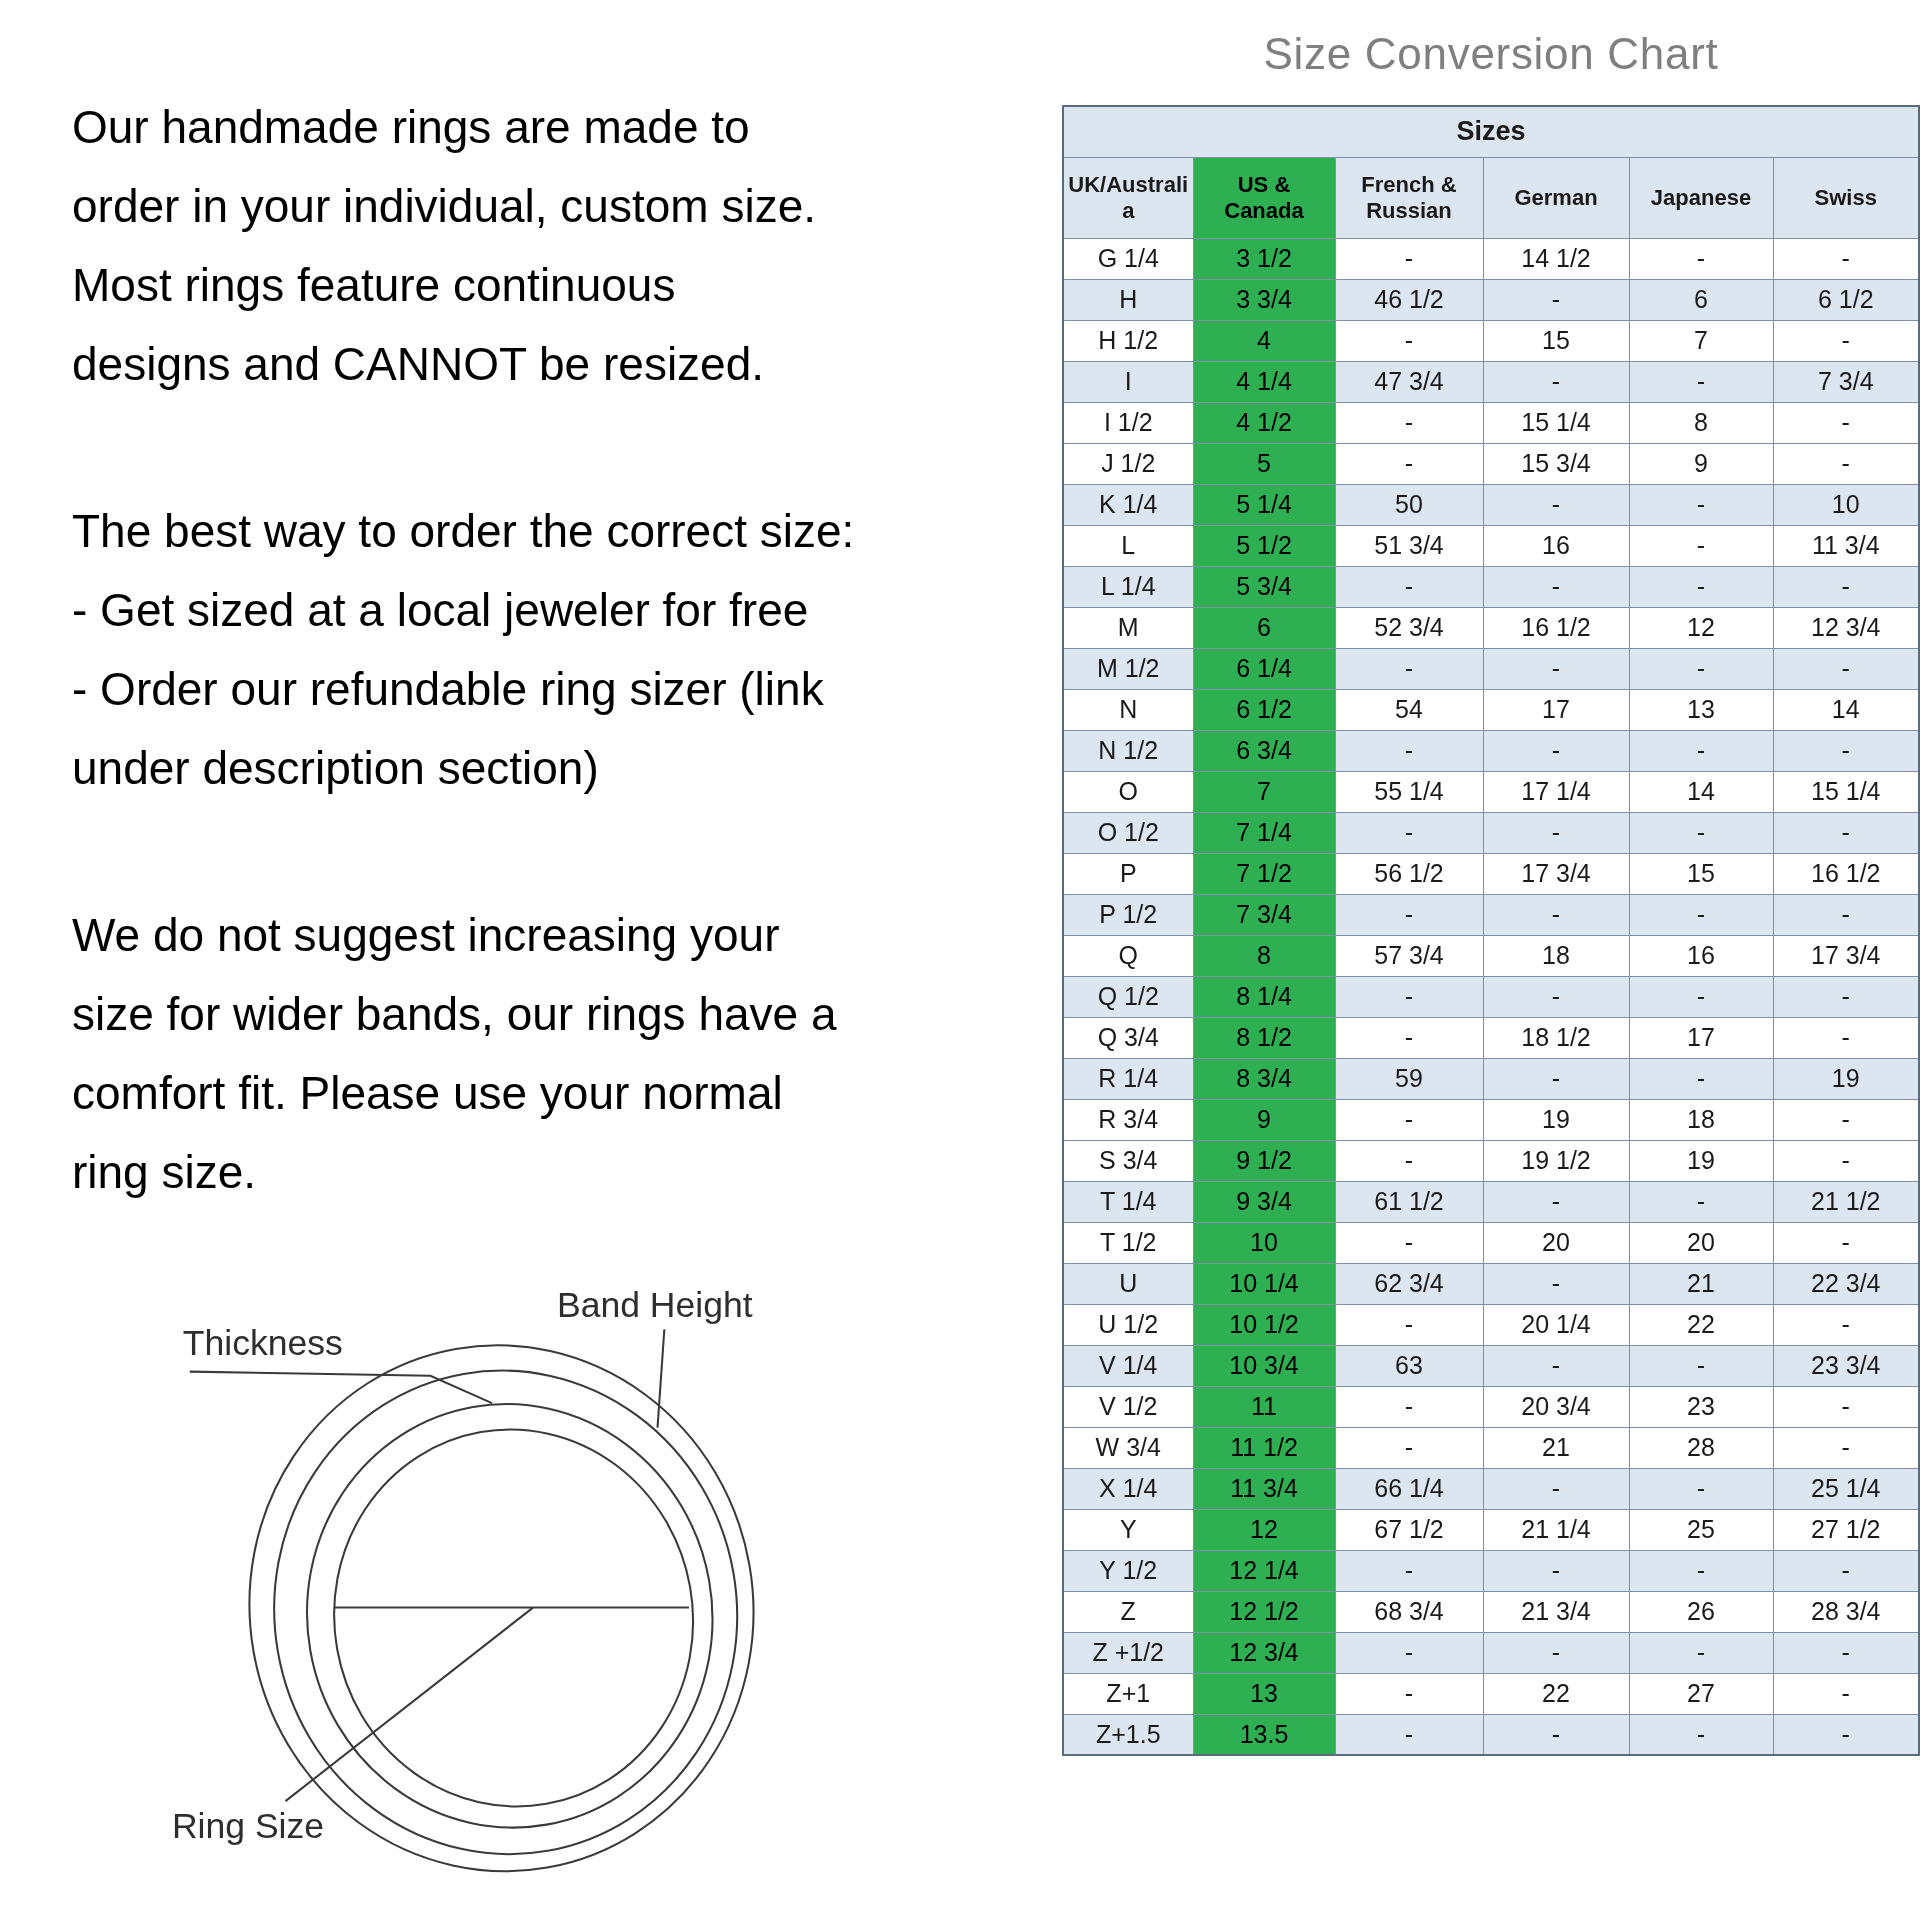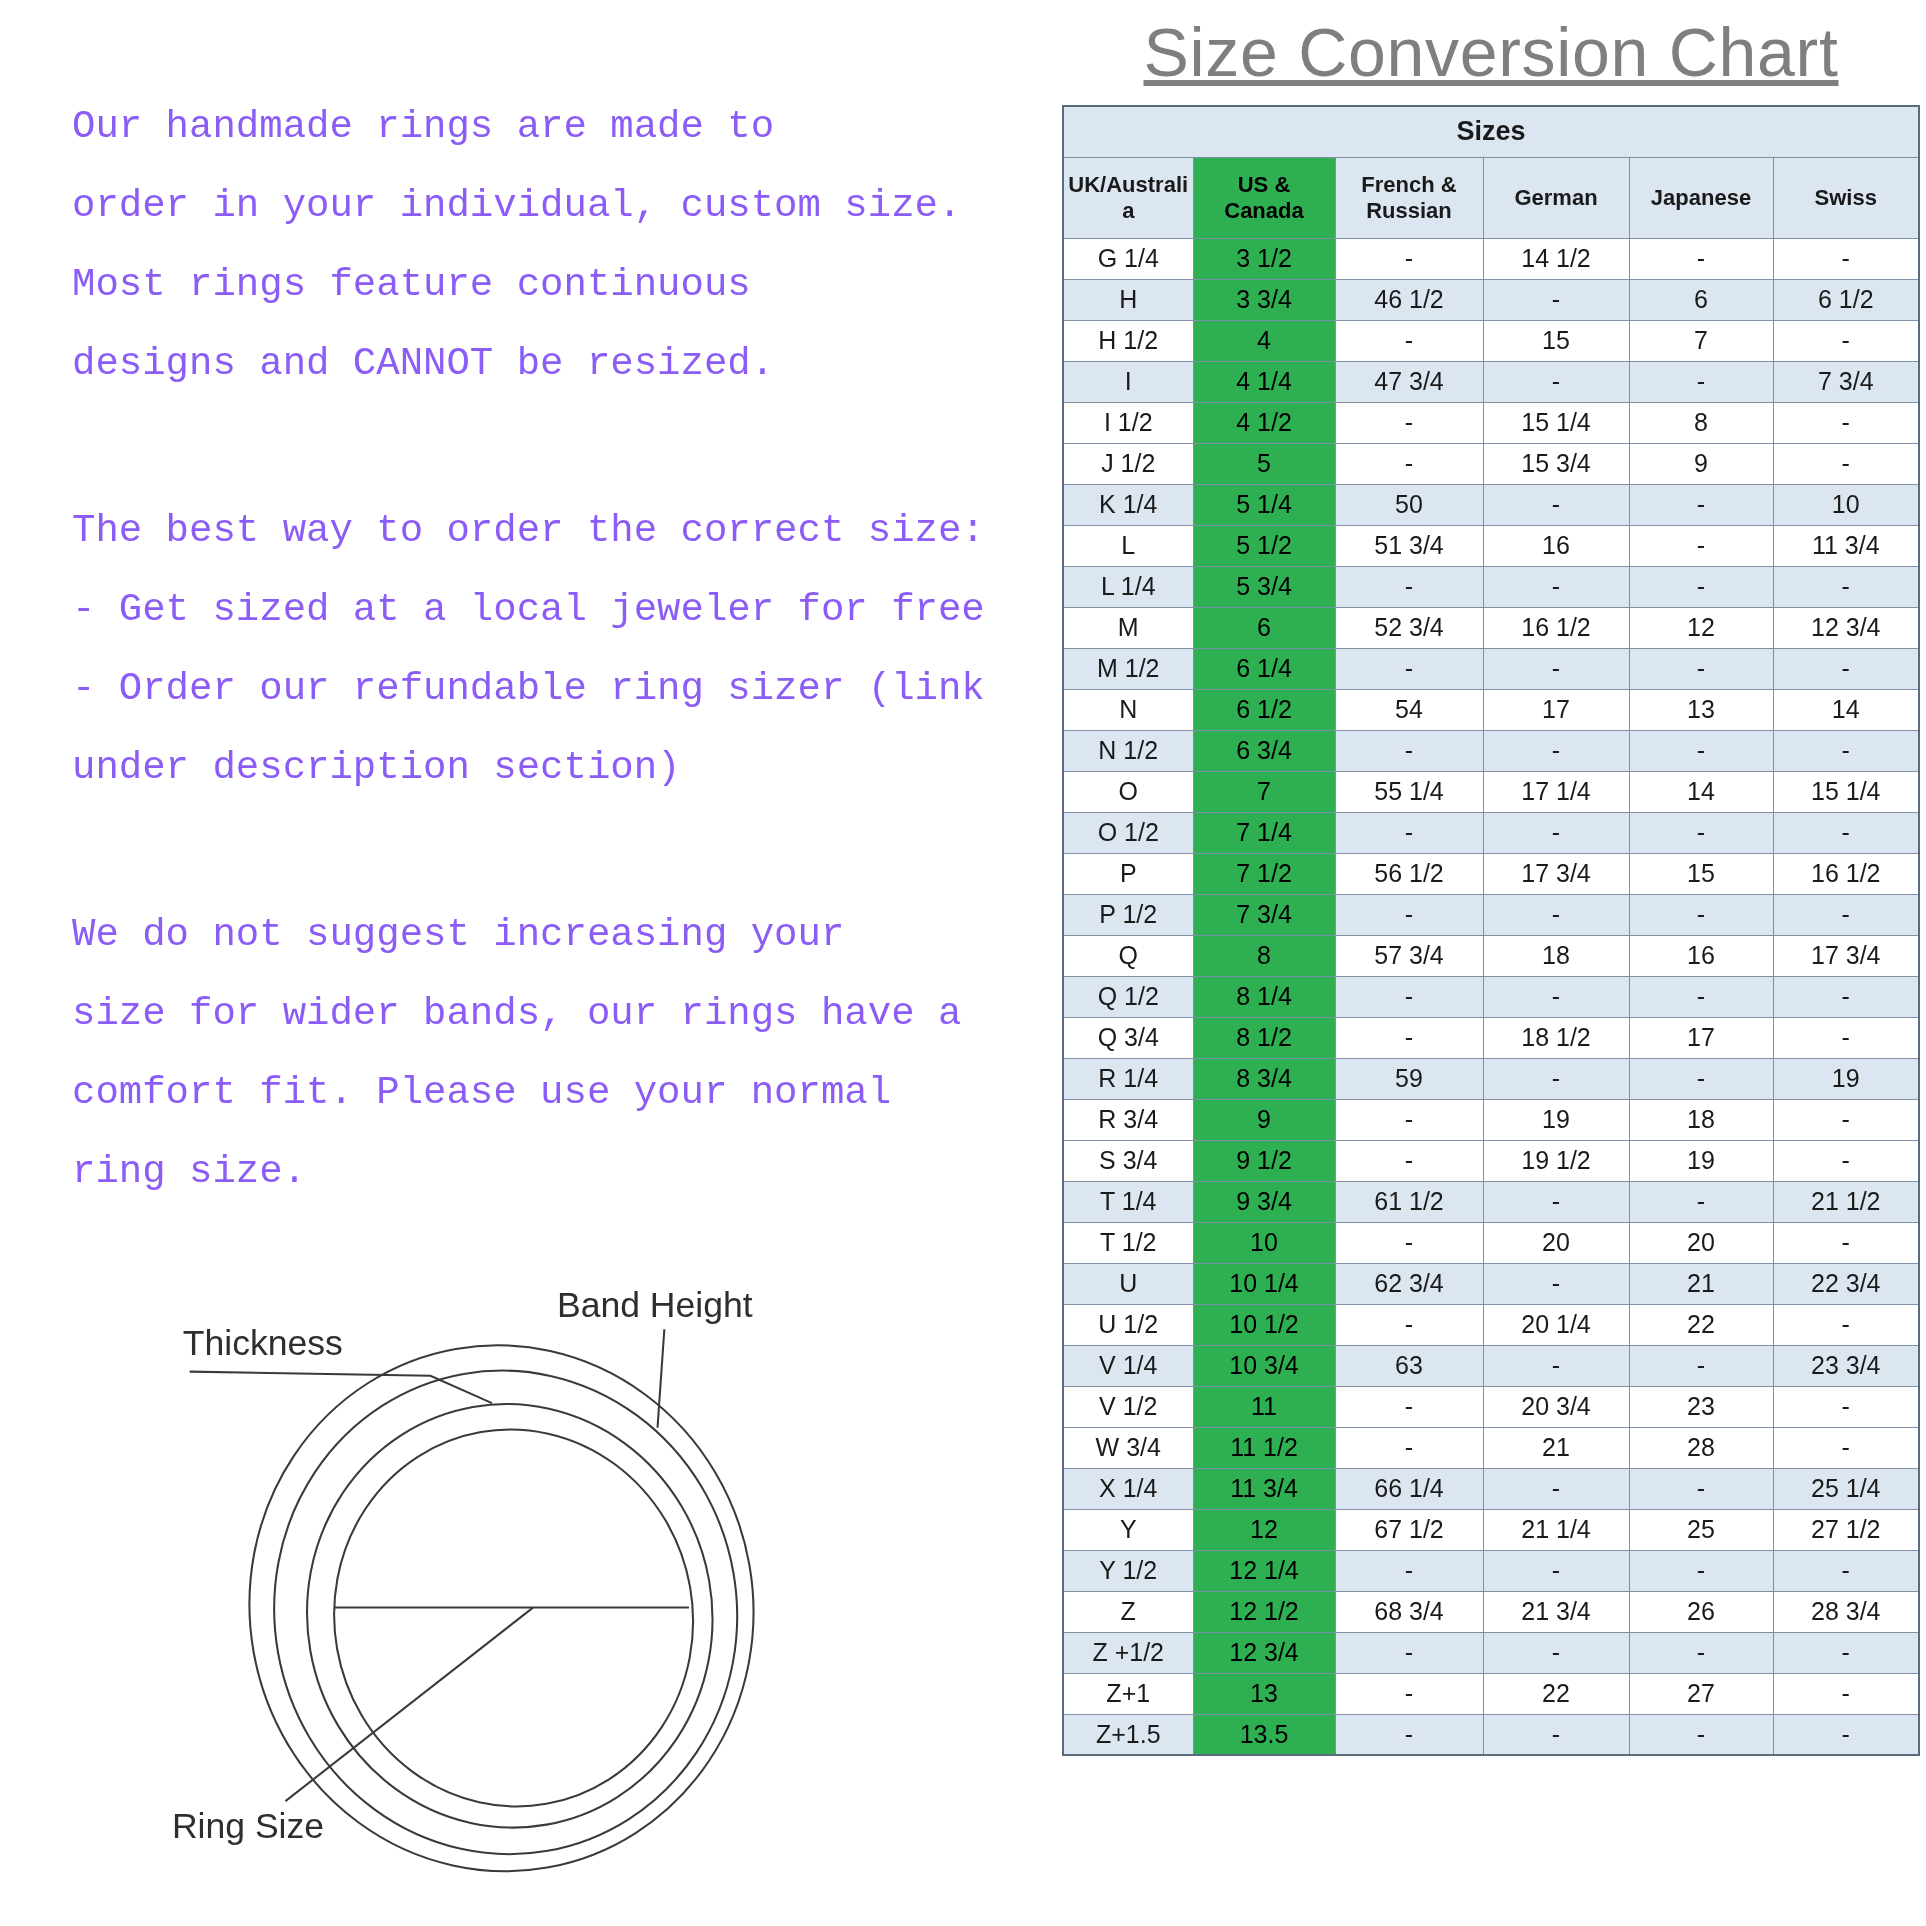--- a/index.html
+++ b/index.html
@@ -11,39 +11,38 @@
     position: relative;
     font-family: "Liberation Sans", sans-serif;
     color: #1a1a1a;
   }
 
   
   .intro {
     position: absolute;
     left: 72px; top: 88px;
     width: 1006px;
-    font-family: Liberation Mono, monospace;
-    font-size: 39px;
+    font-family: Liberation Sans, sans-serif;
+    font-size: 46px;
     line-height: 79px;
-    color: #8b5cf6;
+    color: #000000;
   }
   .intro p { margin: 0 0 88px 0; white-space: pre-line; }
 
   
   .chart-title {
     position: absolute;
-    left: 1062px; top: 13px;
+    left: 1062px; top: 29px;
     width: 858px;
     text-align: center;
-    font-size: 68px;
+    font-size: 44px;
     font-weight: 400;
     letter-spacing: 0.7px;
     color: var(--title_gray, #7f7f7f);
     font-family: "Liberation Sans", sans-serif;
-    text-decoration: underline;
   }
 
   
   .table-wrap {
     position: absolute;
     left: 1062px; top: 105px;
     width: 858px;
   }
   table.size-table {
     border-collapse: collapse;

